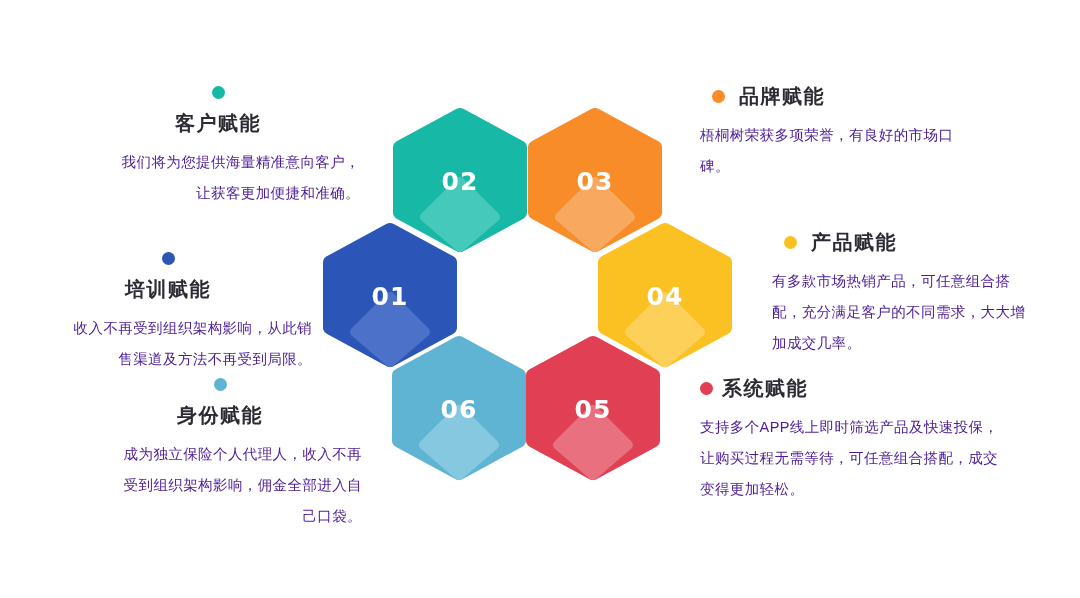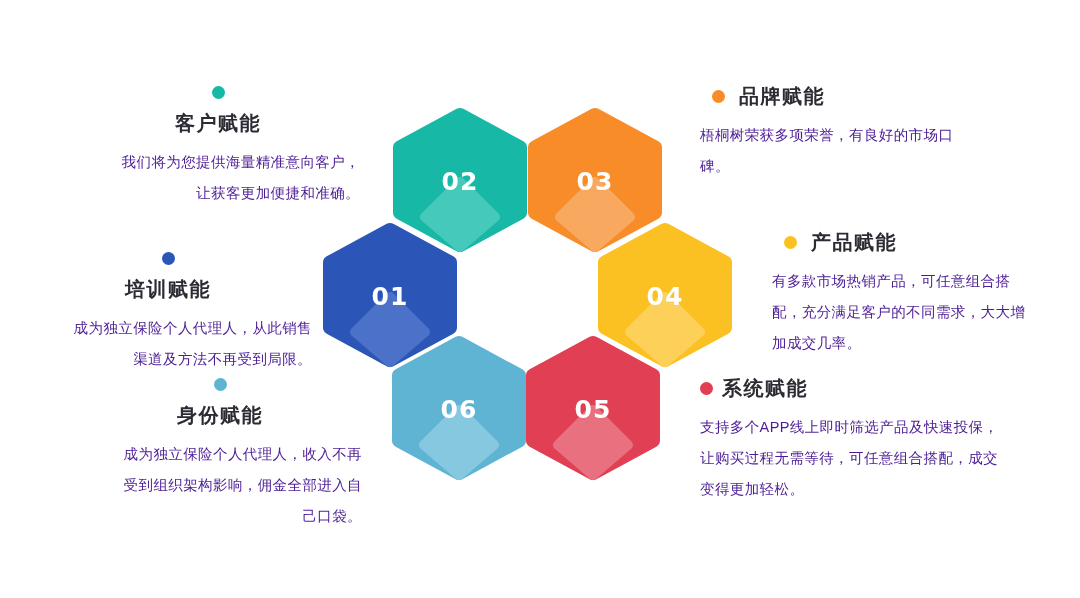--- a/index.html
+++ b/index.html
@@ -164,21 +164,21 @@
       <span class="title">品牌赋能</span>
     </div>
     <div class="desc">梧桐树荣获多项荣誉，有良好的市场口碑。</div>
   </div>
 
   <div class="block right-aligned" id="block-01">
     <div class="heading">
       <span class="dot" style="background: rgb(43, 86, 184);"></span>
       <span class="title">培训赋能</span>
     </div>
-    <div class="desc">成为独立保险个人代理人，从此销售渠道及方法不再受到局限。</div>
+    <div class="desc">收入不再受到组织架构影响，从此销售渠道及方法不再受到局限。</div>
   </div>
 
   <div class="block left-aligned" id="block-04">
     <div class="heading">
       <span class="dot" style="background: rgb(251, 193, 34);"></span>
       <span class="title">产品赋能</span>
     </div>
     <div class="desc">有多款市场热销产品，可任意组合搭配，充分满足客户的不同需求，大大增加成交几率。</div>
   </div>
 

